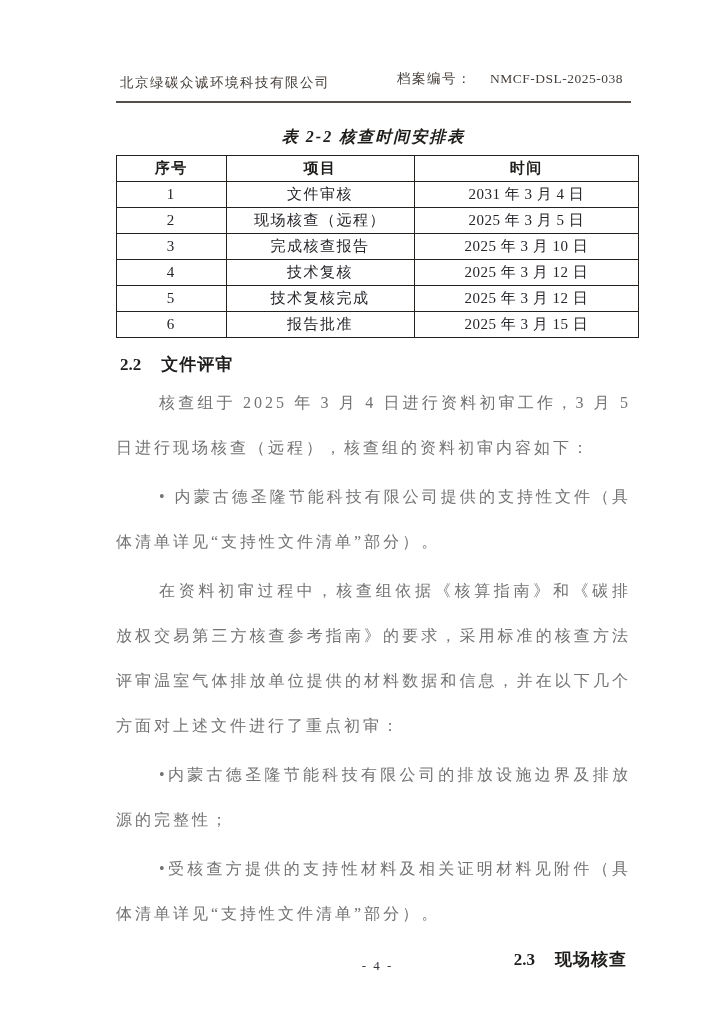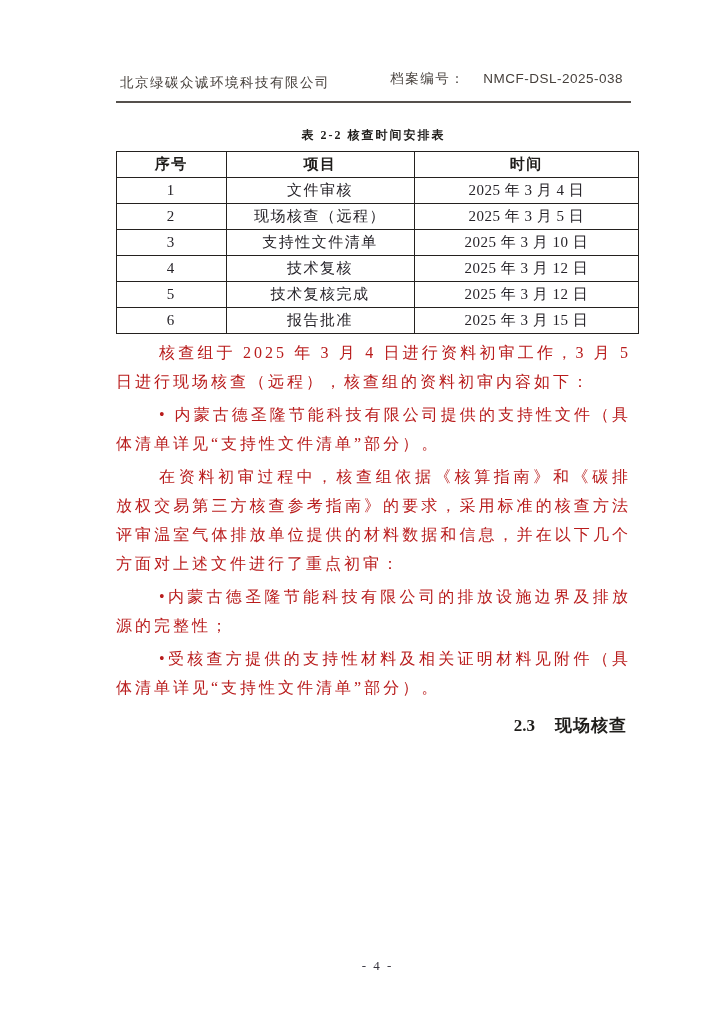--- a/index.html
+++ b/index.html
@@ -25,30 +25,31 @@
     border-bottom: 2px solid #55504c;
     padding-bottom: 5px;
     font-size: 13.5px;
     letter-spacing: 1.5px;
     color: #453f3b;
   }
   .doc-header .archive { display: flex; align-items: baseline; }
   .doc-header .archive .num {
     margin-left: 14px;
     letter-spacing: 0.5px;
-    font-family: Liberation Sans, sans-serif;
+    font-family: Liberation Serif, serif;
   }
   
   .tbl-caption {
     text-align: center;
     font-weight: bold;
-    font-size: 12px;
+    font-size: 16px;
     letter-spacing: 2px;
     margin-top: 24px;
     color: #1f1d1b;
+    font-style: italic;
   }
   table.schedule {
     width: 100%;
     border-collapse: collapse;
     margin-top: 7px;
     font-size: 15px;
     color: #262329;
   }
   table.schedule th, table.schedule td {
     border: 1.6px solid #24211f;
@@ -67,27 +68,27 @@
     font-weight: bold;
     font-size: 17px;
     color: #1f1d1b;
     margin-top: 15px;
     letter-spacing: 1px;
   }
   .sec-heading .sec-num { margin-right: 16px; letter-spacing: 0; }
   .sec-heading.indented { margin-left: 45px; margin-top: 12px; text-align: right; }
   .para {
     font-size: 16px;
-    line-height: 29px;
+    line-height: 45px;
     letter-spacing: 3px;
     text-align: justify;
     text-justify: inter-character;
     text-indent: 43px;
     margin-top: 3px;
-    color: #b91c1c;
+    color: #737373;
   }
   .para.tight {
     letter-spacing: 0.5px;
     text-indent: 40px;
     white-space: nowrap;
     text-align: left;
   }
   
   .page-footer {
     position: absolute;
@@ -124,50 +125,53 @@
       <tr>
         <th>序号</th>
         <th>项目</th>
         <th>时间</th>
       </tr>
     </thead>
     <tbody>
       <tr>
         <td>1</td>
         <td>文件审核</td>
-        <td class="date">2025 年 3 月 4 日</td>
+        <td class="date">2031 年 3 月 4 日</td>
       </tr>
       <tr>
         <td>2</td>
         <td>现场核查（远程）</td>
         <td class="date">2025 年 3 月 5 日</td>
       </tr>
       <tr>
         <td>3</td>
-        <td>支持性文件清单</td>
+        <td>完成核查报告</td>
         <td class="date">2025 年 3 月 10 日</td>
       </tr>
       <tr>
         <td>4</td>
         <td>技术复核</td>
         <td class="date">2025 年 3 月 12 日</td>
       </tr>
       <tr>
         <td>5</td>
         <td>技术复核完成</td>
         <td class="date">2025 年 3 月 12 日</td>
       </tr>
       <tr>
         <td>6</td>
         <td>报告批准</td>
         <td class="date">2025 年 3 月 15 日</td>
       </tr>
     </tbody>
   </table>
 
+  <div class="sec-heading">
+    <span class="sec-num">2.2</span><span>文件评审</span>
+  </div>
 
   <p class="para">核查组于 2025 年 3 月 4 日进行资料初审工作，3 月 5 日进行现场核查（远程），核查组的资料初审内容如下：</p>
   <p class="para">• 内蒙古德圣隆节能科技有限公司提供的支持性文件（具体清单详见“支持性文件清单”部分）。</p>
   <p class="para">在资料初审过程中，核查组依据《核算指南》和《碳排放权交易第三方核查参考指南》的要求，采用标准的核查方法评审温室气体排放单位提供的材料数据和信息，并在以下几个方面对上述文件进行了重点初审：</p>
   <p class="para">•内蒙古德圣隆节能科技有限公司的排放设施边界及排放源的完整性；</p>
   <p class="para">•受核查方提供的支持性材料及相关证明材料见附件（具体清单详见“支持性文件清单”部分）。</p>
 
   <div class="sec-heading indented">
     <span class="sec-num">2.3</span><span>现场核查</span>
   </div>

